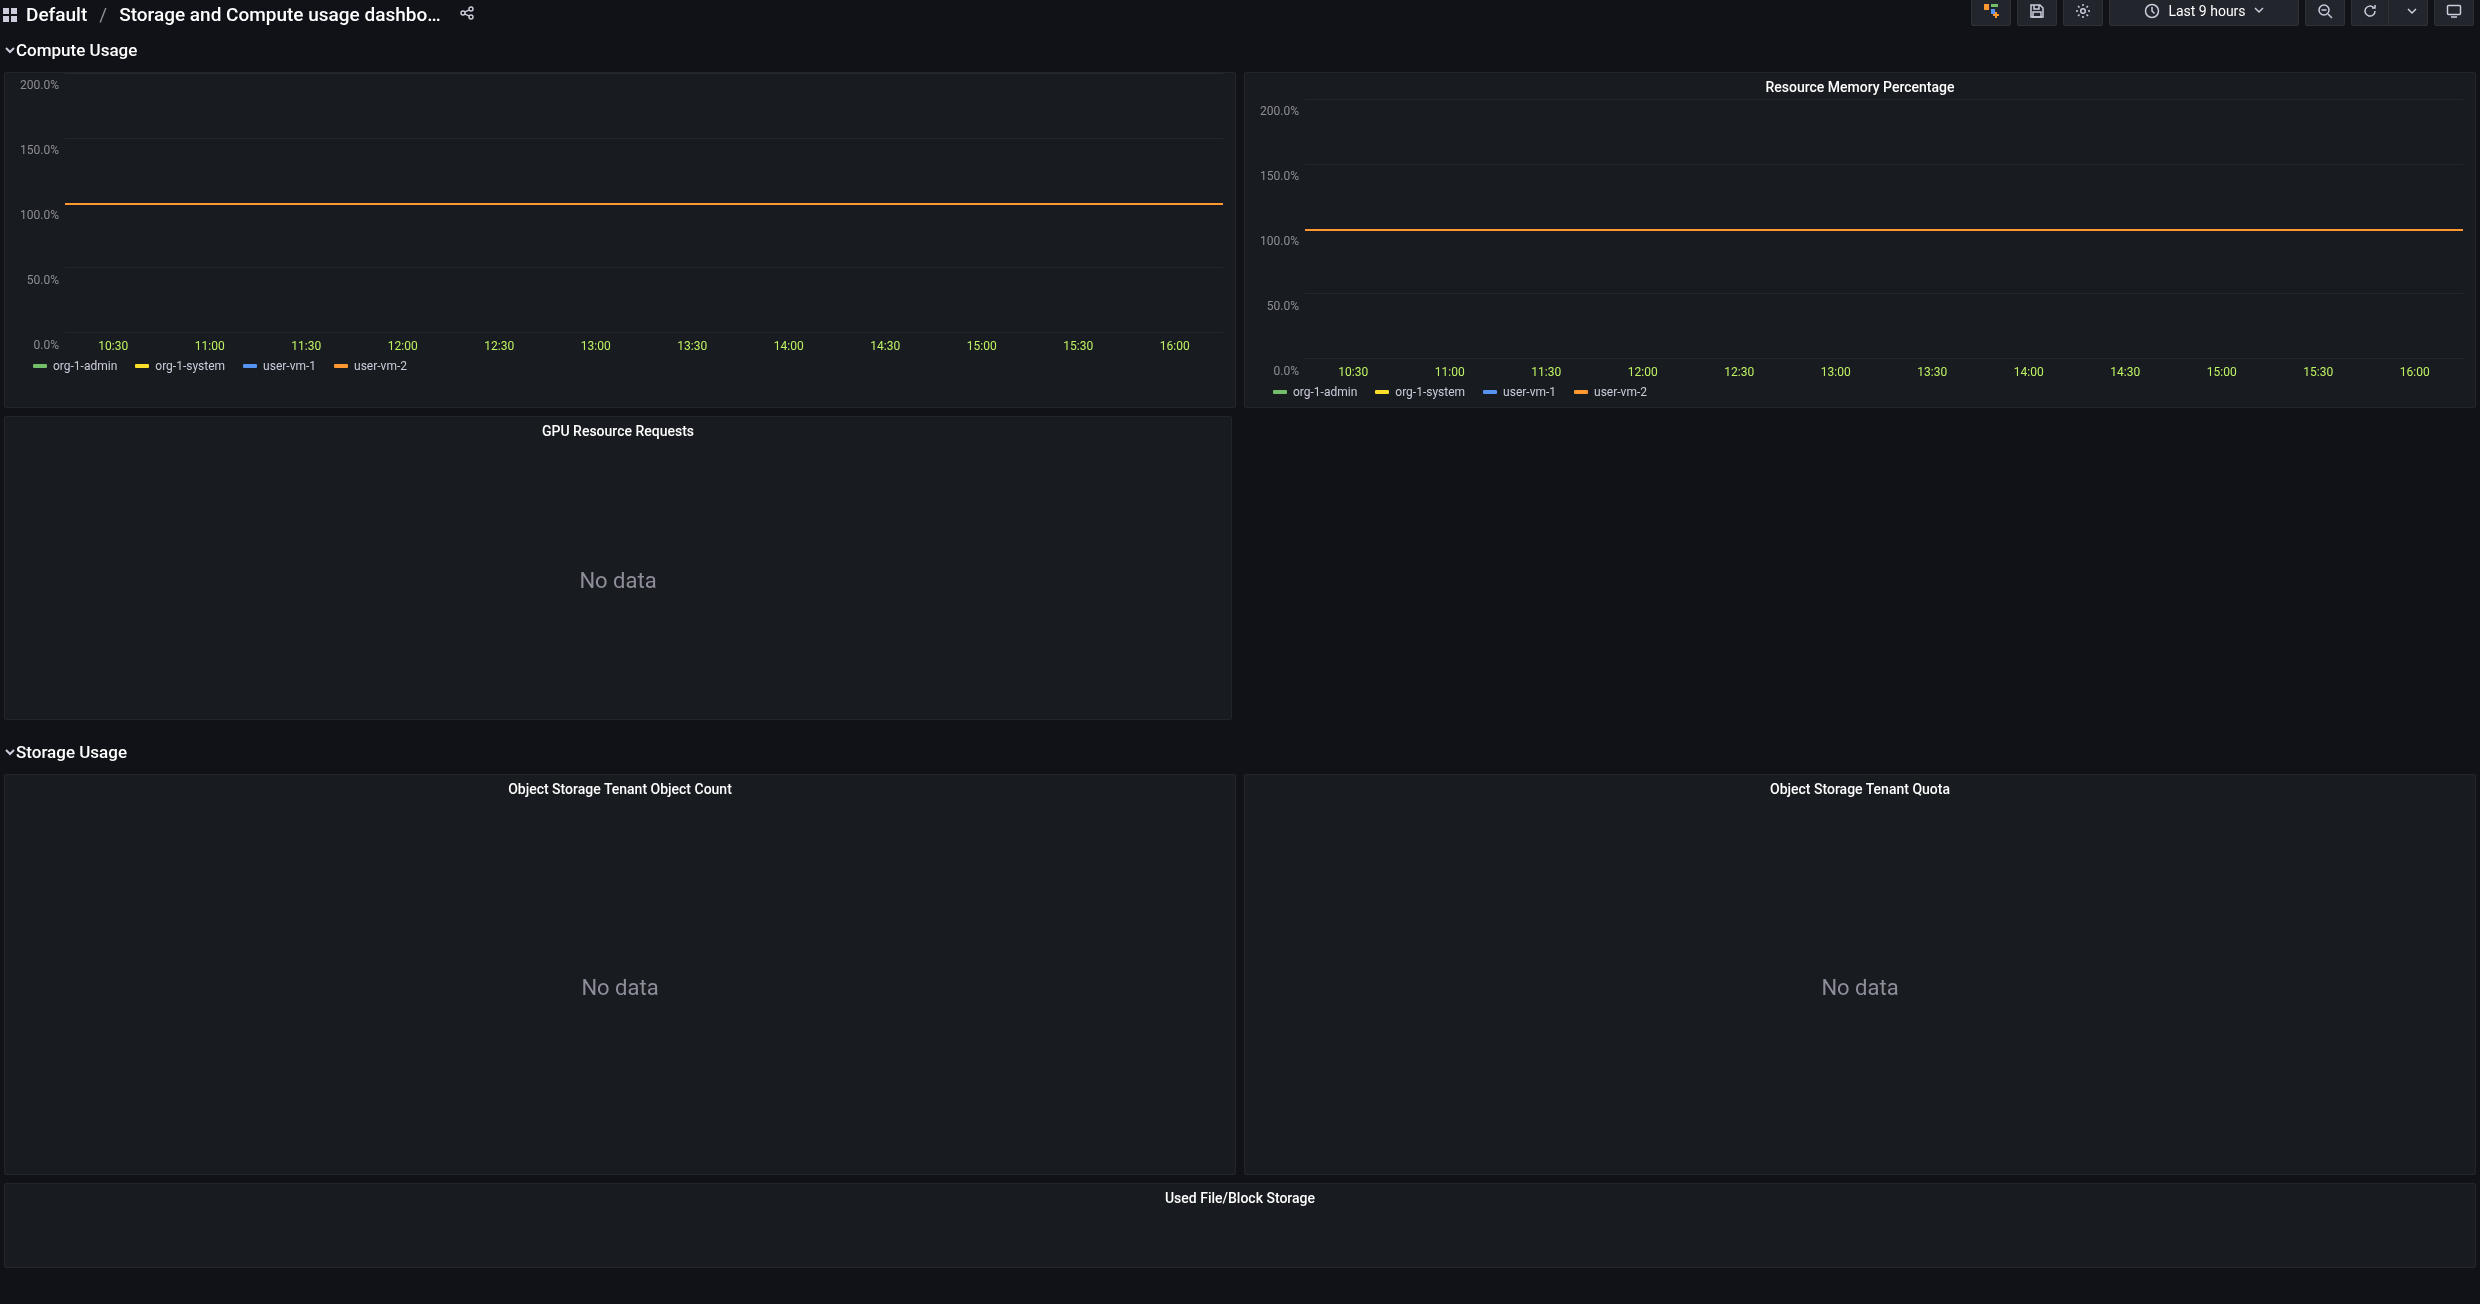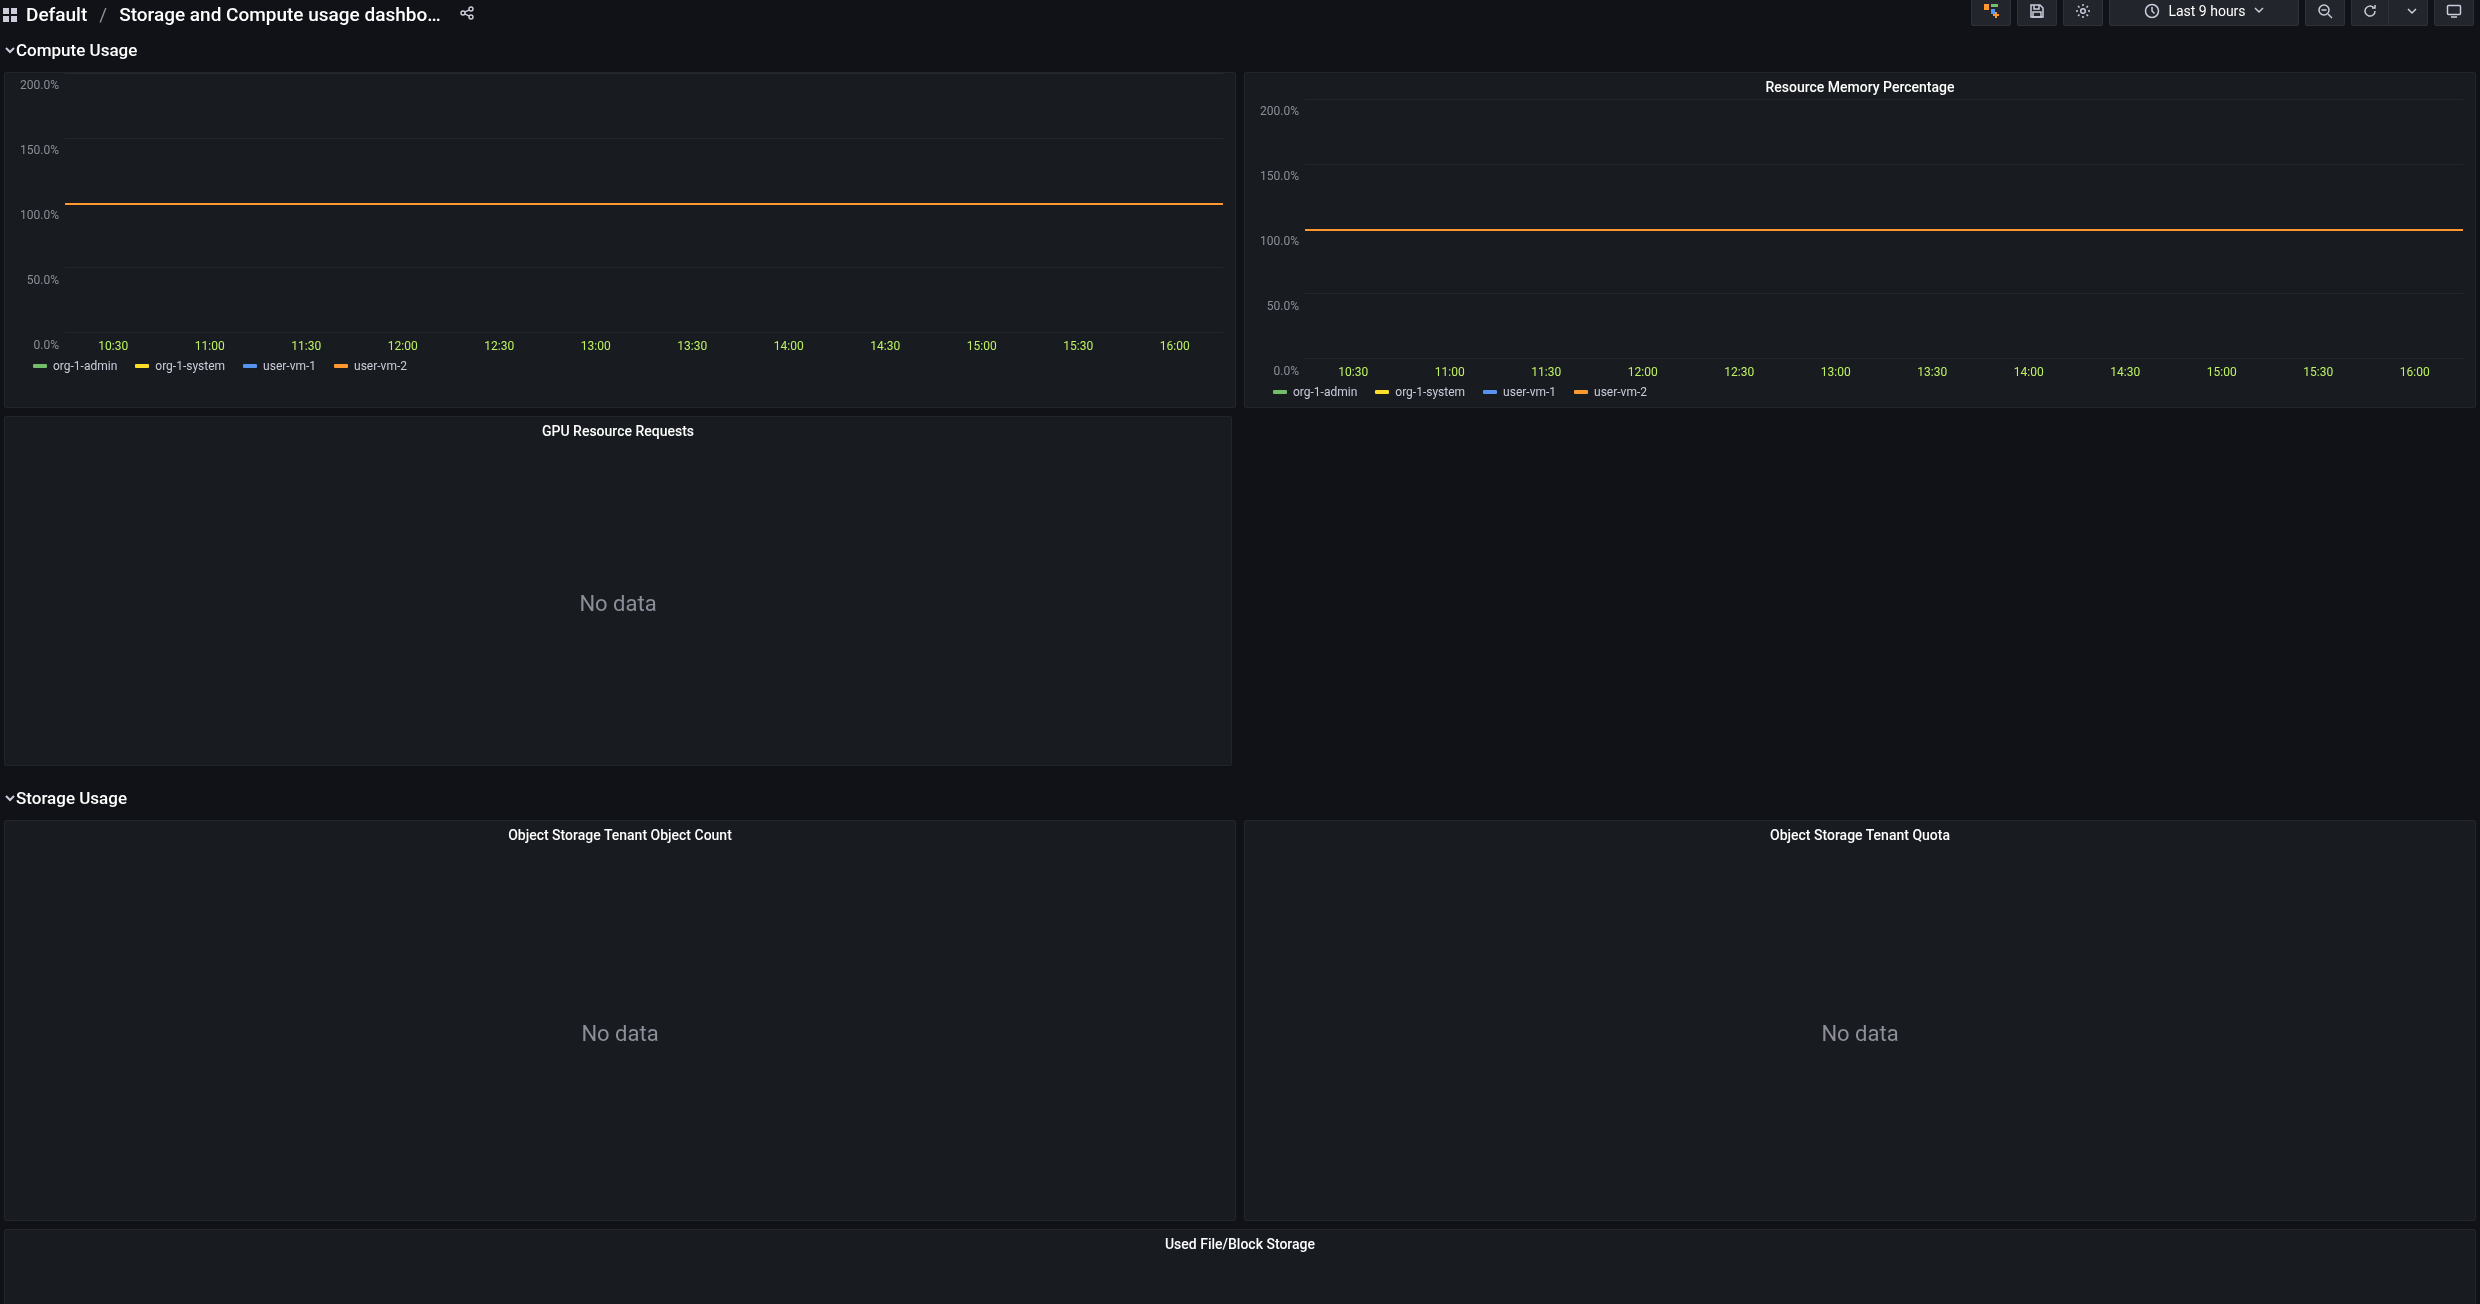--- a/index.html
+++ b/index.html
@@ -133,21 +133,21 @@
   }
   .legend{
     display:flex;
     gap:18px;
     padding:4px 10px 8px 28px;
     font-size:12px;
   }
   .legend-item{ display:flex;align-items:center;gap:6px; color:#ccccdc;}
   .swatch{ width:14px;height:4px;border-radius:1px;}
 
-  .panel-empty{ height:350px;}
+  .panel-empty{ height:304px;}
   .panel-short{ height:85px;}
   .panel-storage{ height:401px;}
 </style>
 </head>
 <body>
 
 <div class="topbar">
   <div class="topbar-left">
     <span class="grid-icon">
       <svg viewBox="0 0 16 16">

